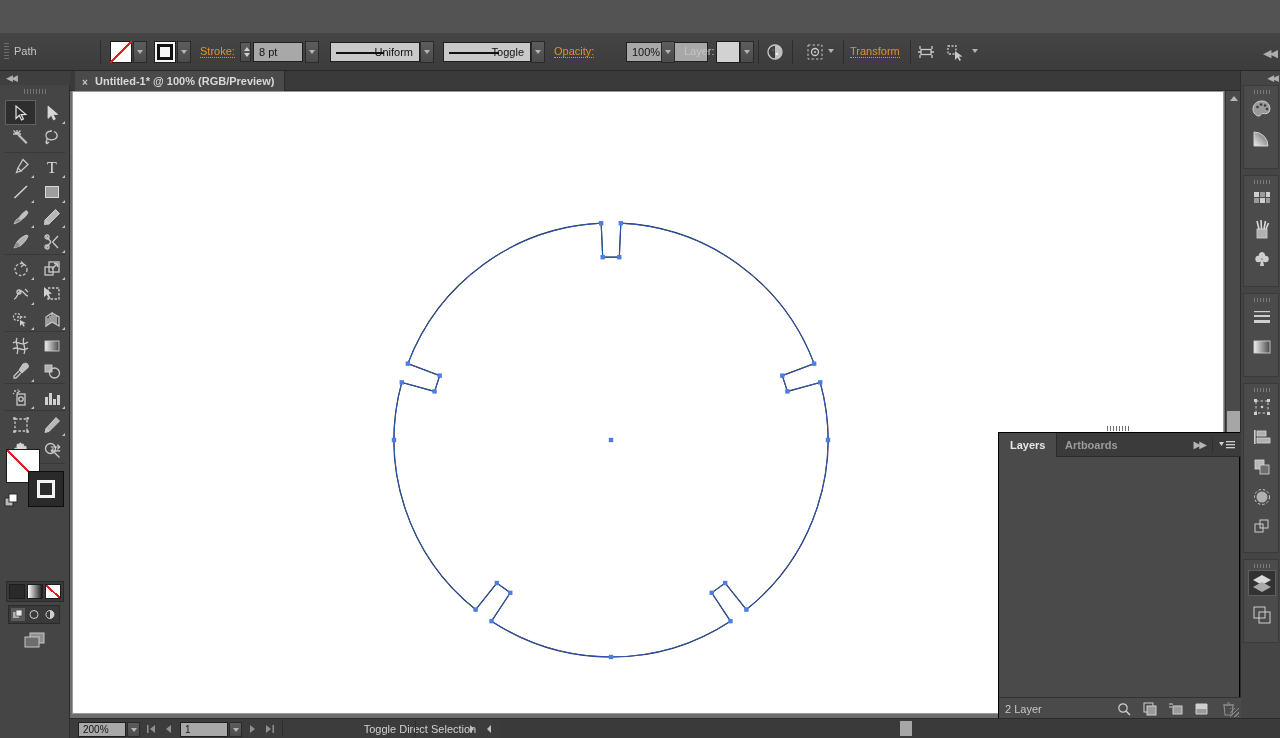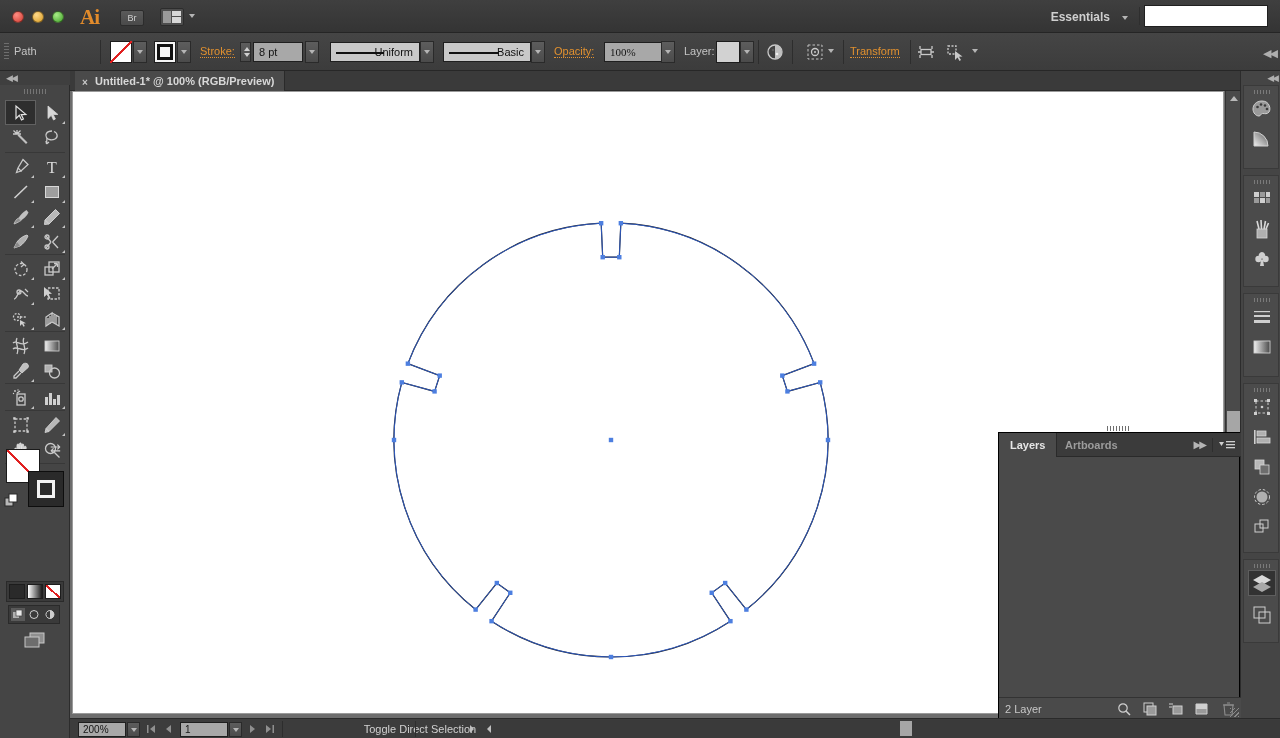--- a/index.html
+++ b/index.html
@@ -254,39 +254,20 @@
   .sb-right-arrow{ position:absolute; left:398px; top:5px;}
 
   svg{ display:block; }
   .ico{ stroke:#c9c9c9; fill:none; stroke-width:1.3; }
 </style>
 </head>
 <body>
 
 <div id="app">
 
-  <div class="titlebar">
-    <div class="traffic">
-      <div class="tl red"></div>
-      <div class="tl yel"></div>
-      <div class="tl grn"></div>
-    </div>
-    <div class="ai-logo">Ai</div>
-    <div class="br-btn">Br</div>
-    <div class="arrange-btn">
-      <i class="a1"></i>
-        <i class="a2"></i>
-        <i class="a3"></i>
-    </div>
-    <span class="caret arrange-caret"></span>
-    <div class="ws-name">Essentials</div>
-    <span class="caret ws-caret"></span>
-    <div class="ws-sep"></div>
-    <input class="search-box" value="" style="">
-  </div>
 
   <div class="controlbar">
     <div class="grip"></div>
 
     <div class="cb-label" style="left:14px;">Path</div>
     <div class="cb-sep" style="left:100px;"></div>
 
     <div class="swatch-box" style="left:110px;">
       <div class="noneline"></div>
     </div>
@@ -315,28 +296,28 @@
     <div class="strokeprev" style="left:330px; width:90px;">
       <div class="ln" style="width:48px;"></div>
       <span class="tx">Uniform</span>
     </div>
     <div class="dd-btn" style="left:420px;">
       <span class="caret"></span>
     </div>
 
     <div class="strokeprev" style="left:443px; width:88px;">
       <div class="ln" style="width:50px;"></div>
-      <span class="tx">Basic</span>
+      <span class="tx">Toggle</span>
     </div>
     <div class="dd-btn" style="left:531px;">
       <span class="caret"></span>
     </div>
 
     <div class="cb-label" style="left:554px;"><a class="cb-link" href="#">Opacity:</a></div>
-    <div class="field" style="left:604px; width:62px;font-family:Liberation Serif, serif;">100%</div>
+    <div class="field" style="left:626px; width:82px;">100%</div>
     <div class="dd-btn" style="left:661px;">
       <span class="caret"></span>
     </div>
 
     <div class="cb-label" style="left:684px;">Layer:</div>
     <div class="stylebox" style="left:716px;"></div>
     <div class="dd-btn" style="left:740px;">
       <span class="caret"></span>
     </div>
 

